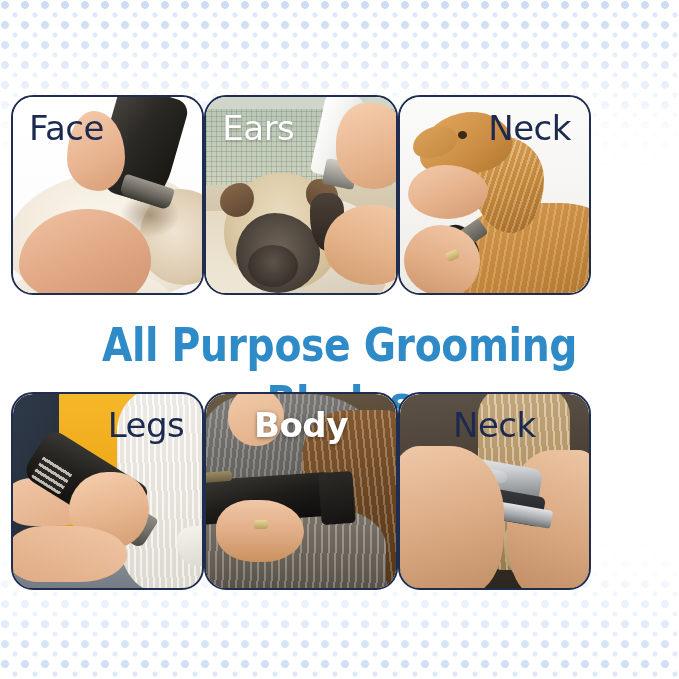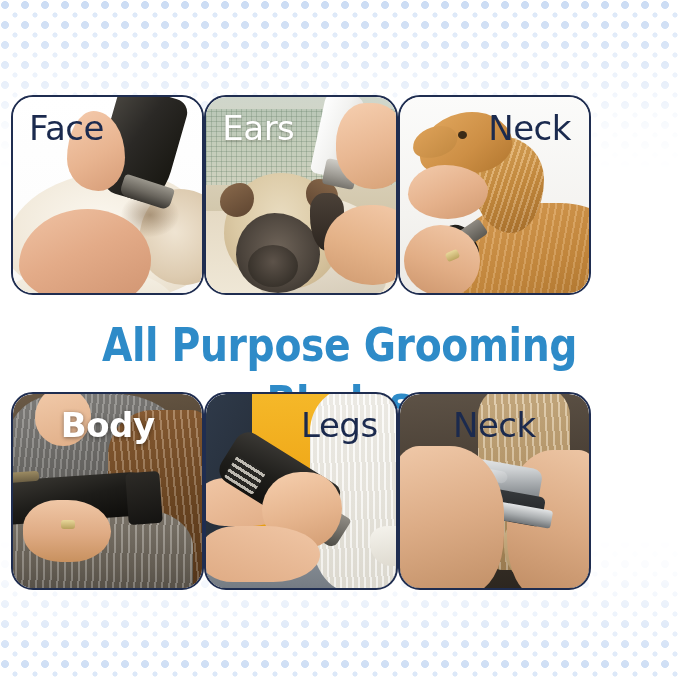--- a/index.html
+++ b/index.html
@@ -527,52 +527,52 @@
       <div class="label navy lbl-tr">Neck</div>
     </div>
 
   </div>
 
   <div id="headline">All Purpose Grooming Blades</div>
 
   <div class="row row-bottom">
 
     <div class="card">
-      <div class="photo p-body">
-        <div class="body-back"></div>
-        <div class="body-fur-r"></div>
-        <div class="body-fur-b"></div>
-        <div class="body-hand-top"></div>
-        <div class="body-clipper"></div>
-        <div class="body-clipper-top"></div>
-        <div class="body-clipper-head"></div>
-        <div class="body-hand"></div>
-        <div class="body-ring"></div>
-      </div>
-      <div class="label white heavy lbl-tc">Body</div>
-    </div>
-
-    <div class="card">
       <div class="photo p-legs">
         <div class="legs-wall"></div>
         <div class="legs-wall2"></div>
         <div class="legs-floor"></div>
         <div class="legs-dog"></div>
         <div class="legs-paw"></div>
         <div class="legs-arm"></div>
         <div class="legs-clipper"></div>
         <div class="legs-vent"></div>
         <div class="legs-blade"></div>
         <div class="legs-hand"></div>
         <div class="legs-arm2"></div>
       </div>
       <div class="label navy lbl-tr">Legs</div>
     </div>
 
     <div class="card">
+      <div class="photo p-body">
+        <div class="body-back"></div>
+        <div class="body-fur-r"></div>
+        <div class="body-fur-b"></div>
+        <div class="body-hand-top"></div>
+        <div class="body-clipper"></div>
+        <div class="body-clipper-top"></div>
+        <div class="body-clipper-head"></div>
+        <div class="body-hand"></div>
+        <div class="body-ring"></div>
+      </div>
+      <div class="label white heavy lbl-tc">Body</div>
+    </div>
+
+    <div class="card">
       <div class="photo p-feet">
         <div class="feet-leg"></div>
         <div class="feet-paw"></div>
         <div class="feet-nail"></div>
         <div class="feet-hand-r"></div>
         <div class="feet-clipper"></div>
         <div class="feet-gleam"></div>
         <div class="feet-clipper-dark"></div>
         <div class="feet-teeth"></div>
         <div class="feet-hand-l"></div>

